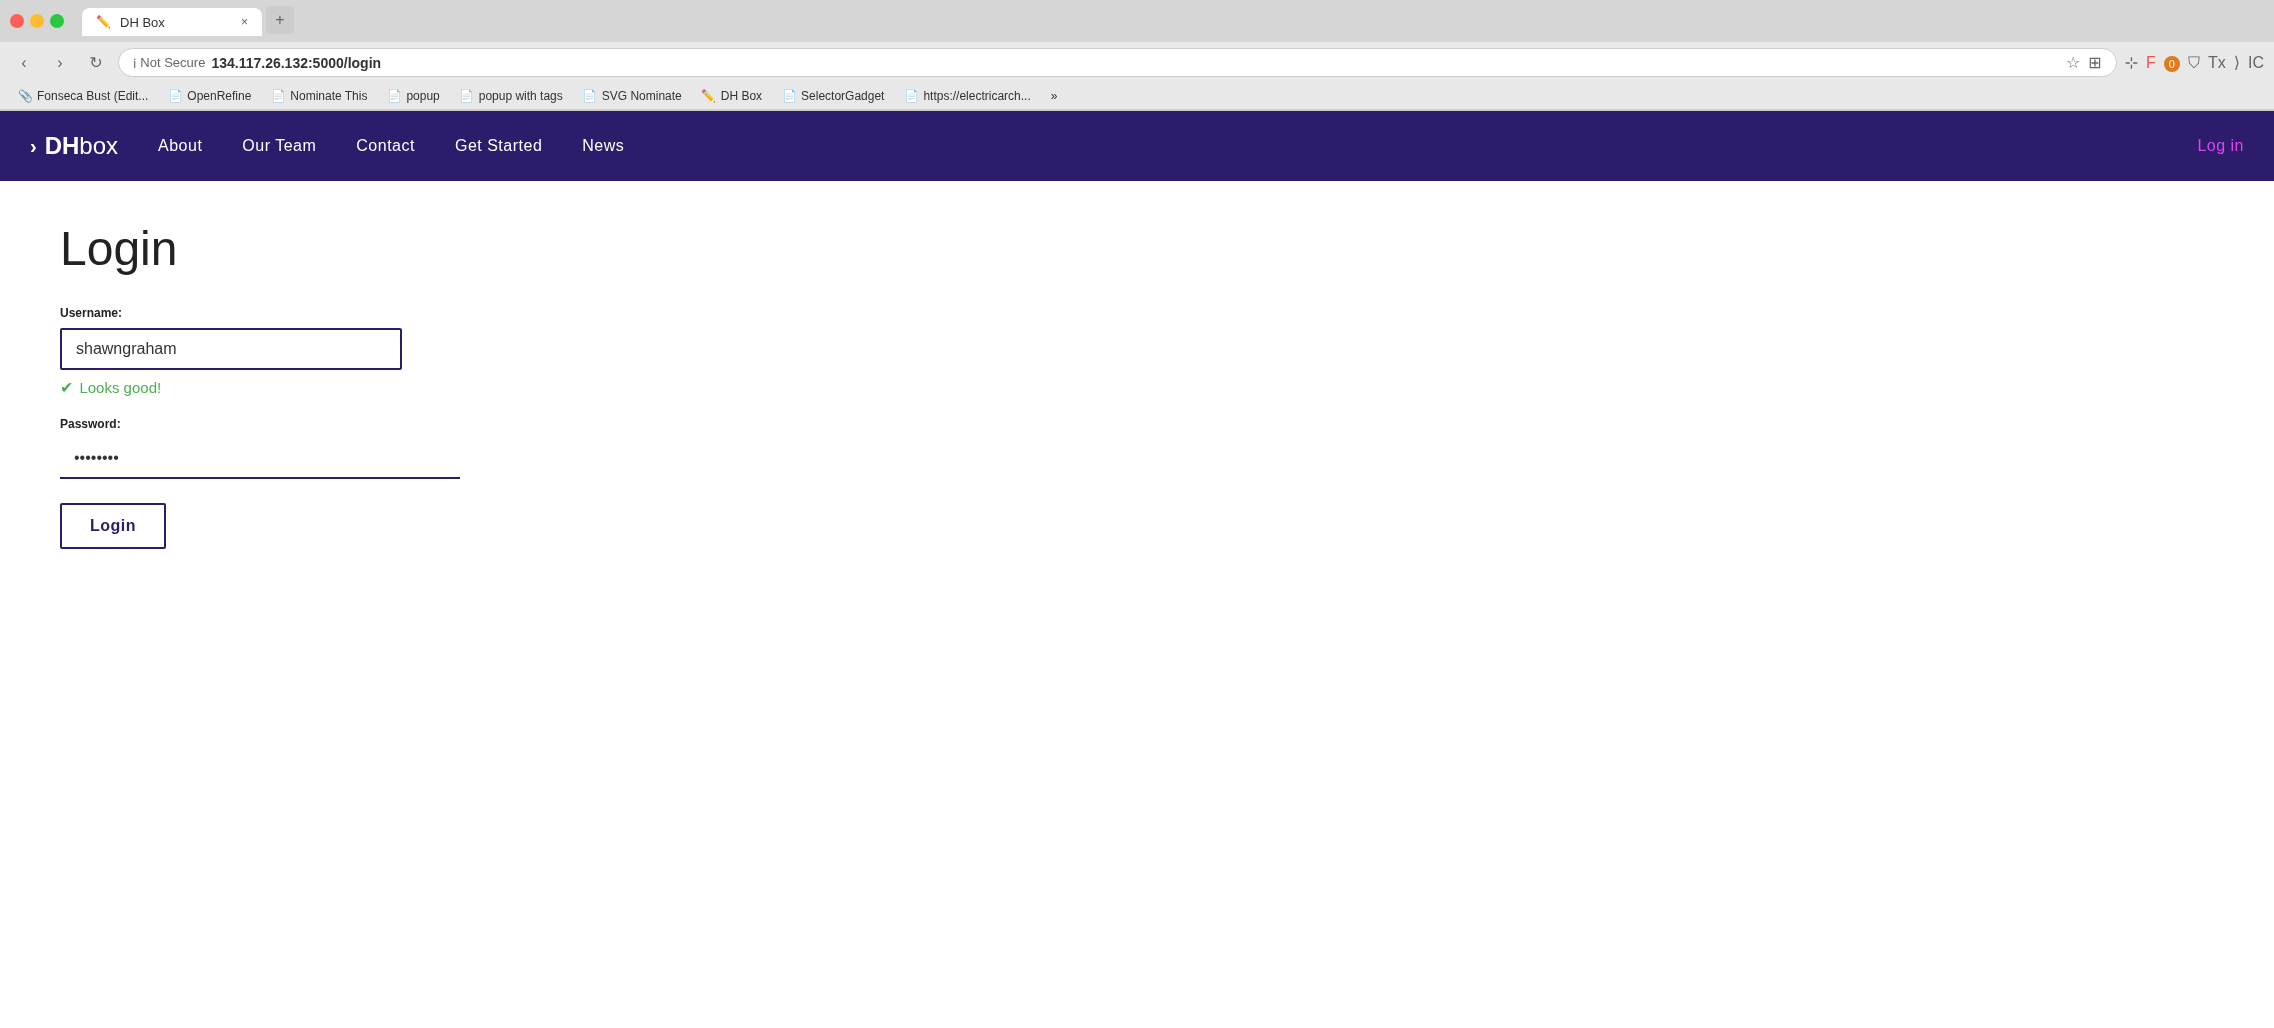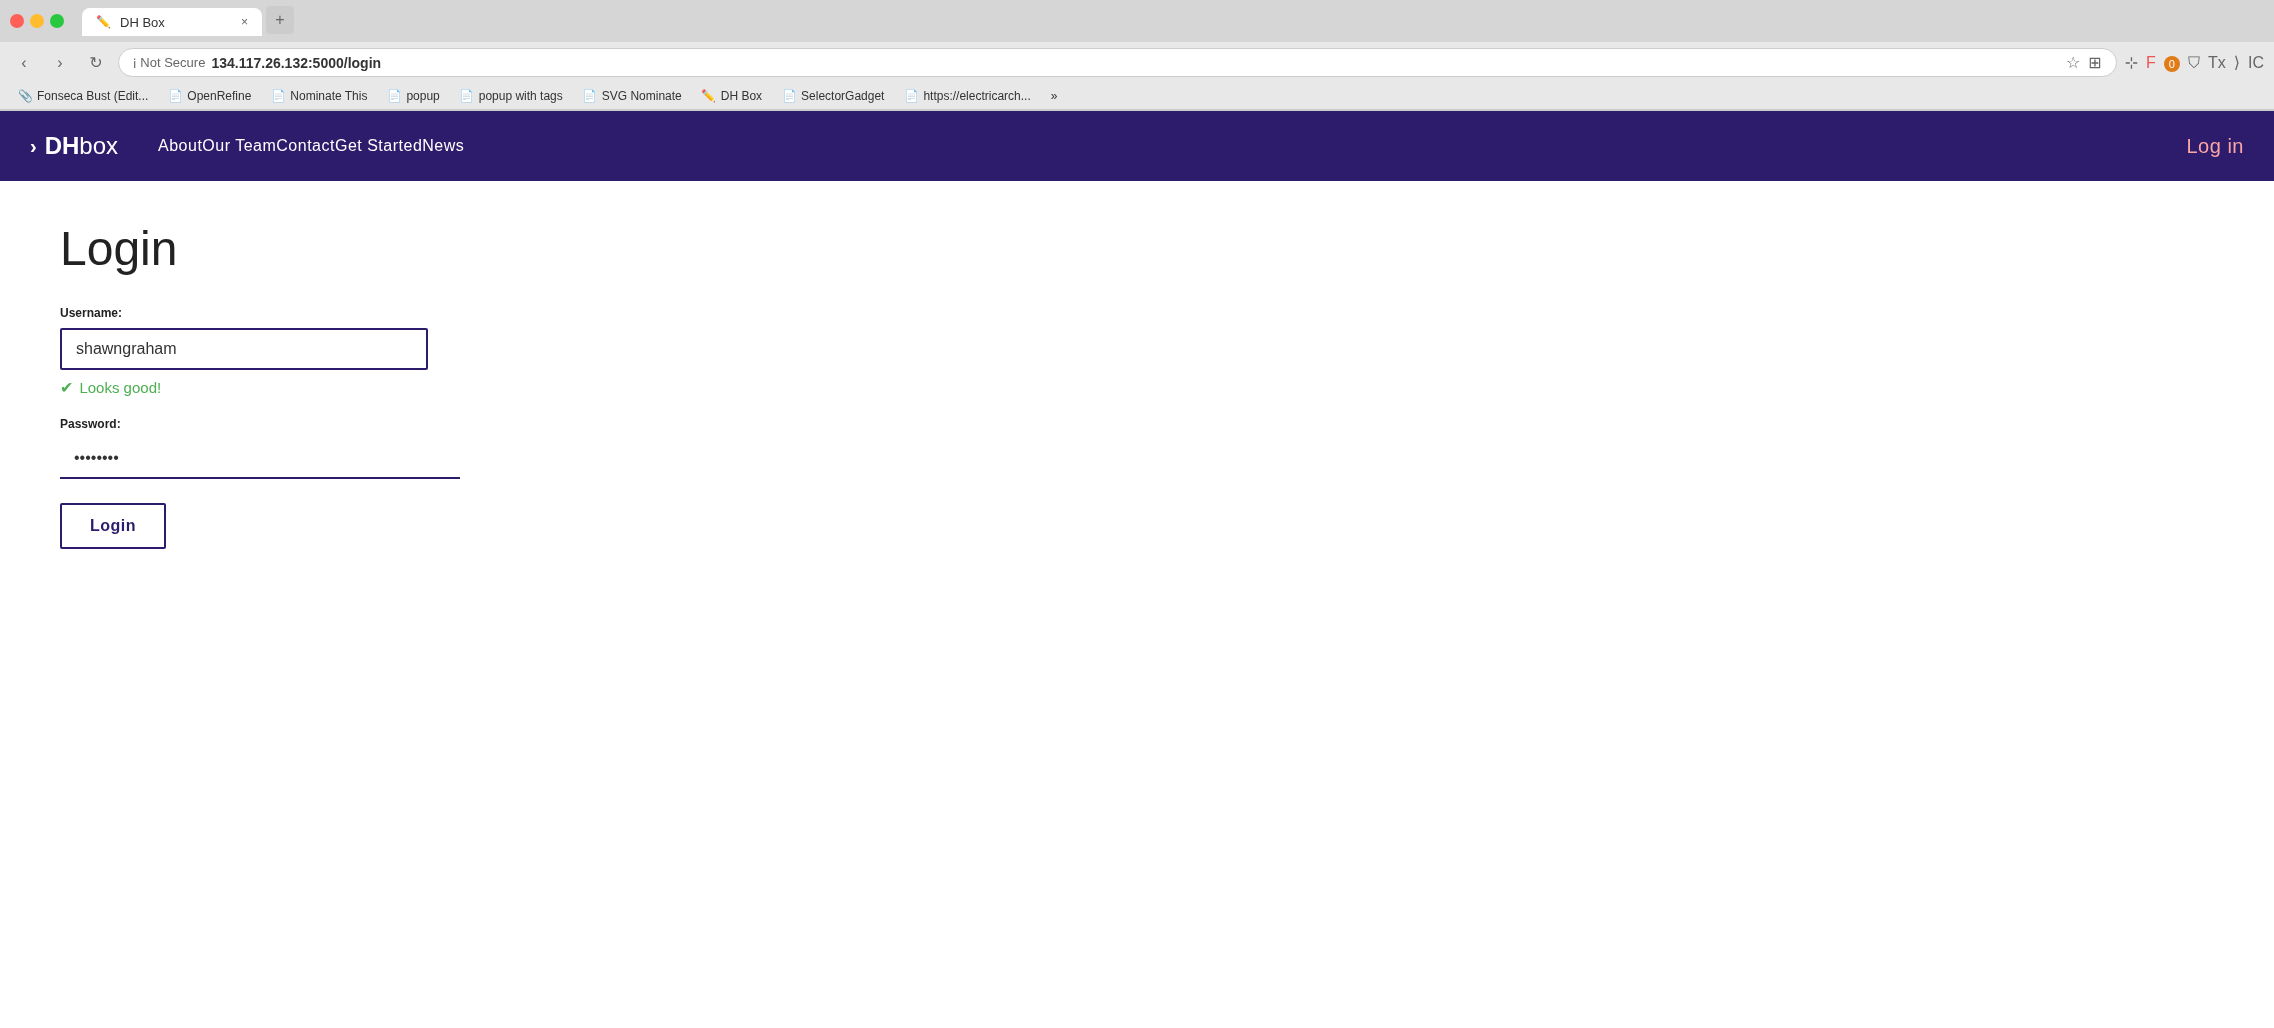--- a/index.html
+++ b/index.html
@@ -204,35 +204,36 @@
       color: #fff;
     }
 
     .logo-text span {
       color: #fff;
       font-weight: bold;
     }
 
     .nav-links {
       display: flex;
+      gap: 40px;
       flex: 1;
     }
 
     .nav-link {
       color: #fff;
       text-decoration: none;
       font-size: 16px;
       cursor: pointer;
       letter-spacing: 0.5px;
     }
 
     .nav-right {
       margin-left: auto;
-      color: #fca5a5;
-      font-size: 20px;
+      color: #d946ef;
+      font-size: 16px;
       cursor: pointer;
       letter-spacing: 0.5px;
     }
 
     
     .page-content {
       padding: 40px 60px;
       max-width: 700px;
     }
 
@@ -249,21 +250,21 @@
 
     .form-label {
       display: block;
       font-size: 12px;
       font-weight: bold;
       color: #222;
       margin-bottom: 8px;
     }
 
     .form-input-box {
-      width: 368px;
+      width: 342px;
       padding: 10px 14px;
       font-size: 16px;
       border: 2px solid #2d1b6b;
       border-radius: 2px;
       outline: none;
       color: #333;
     }
 
     .form-input-line {
       width: 400px;

